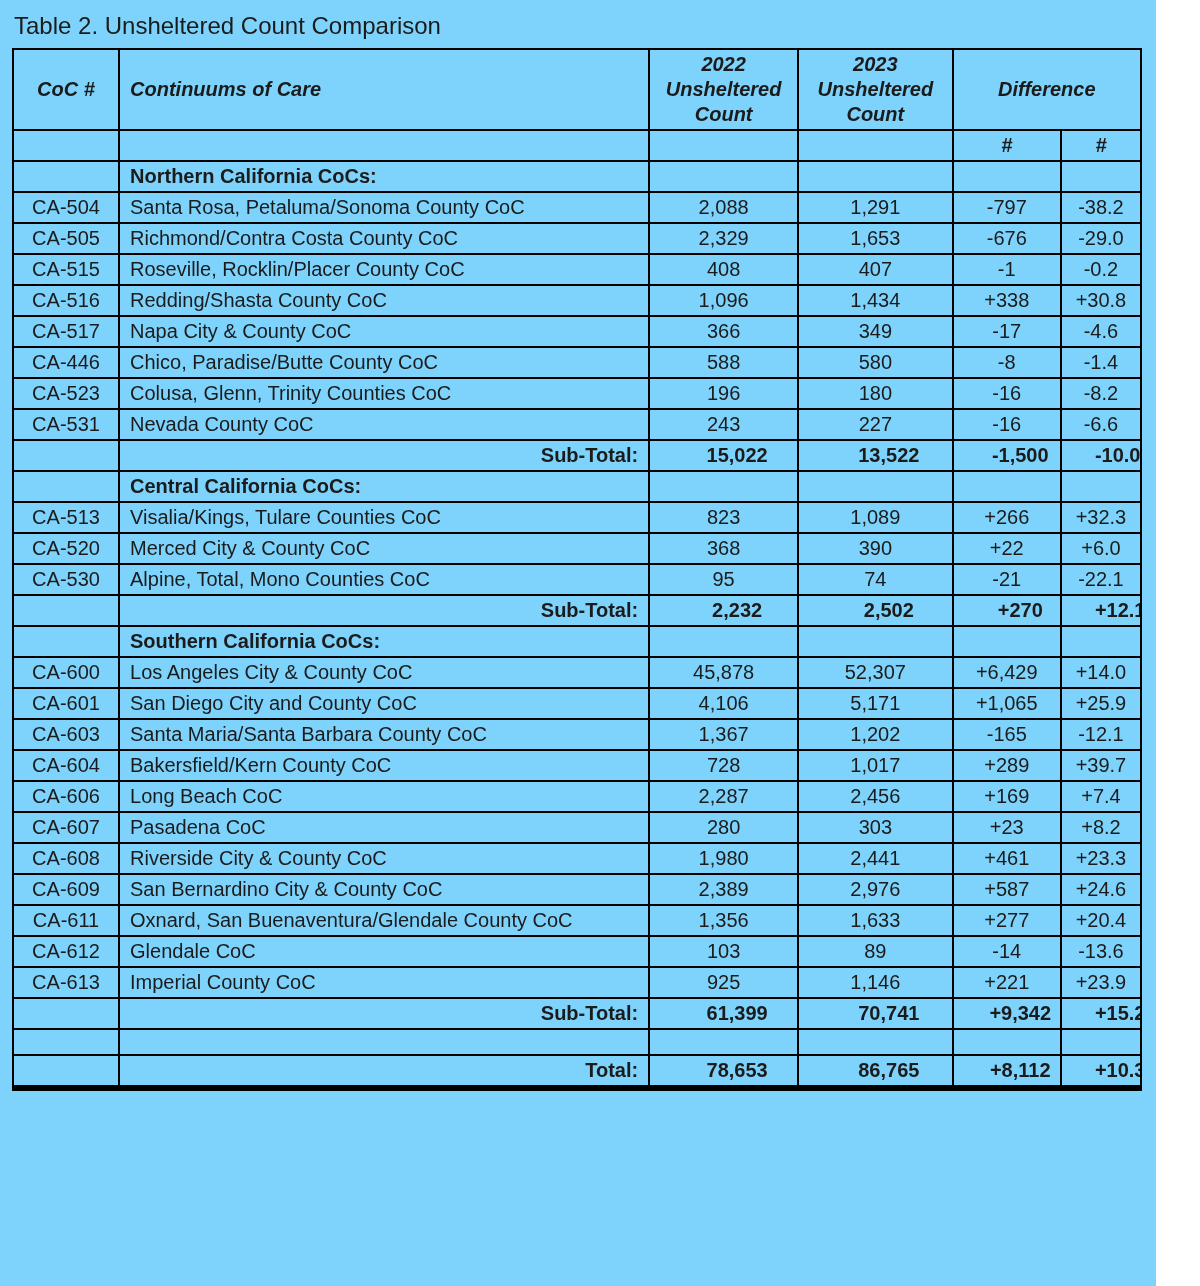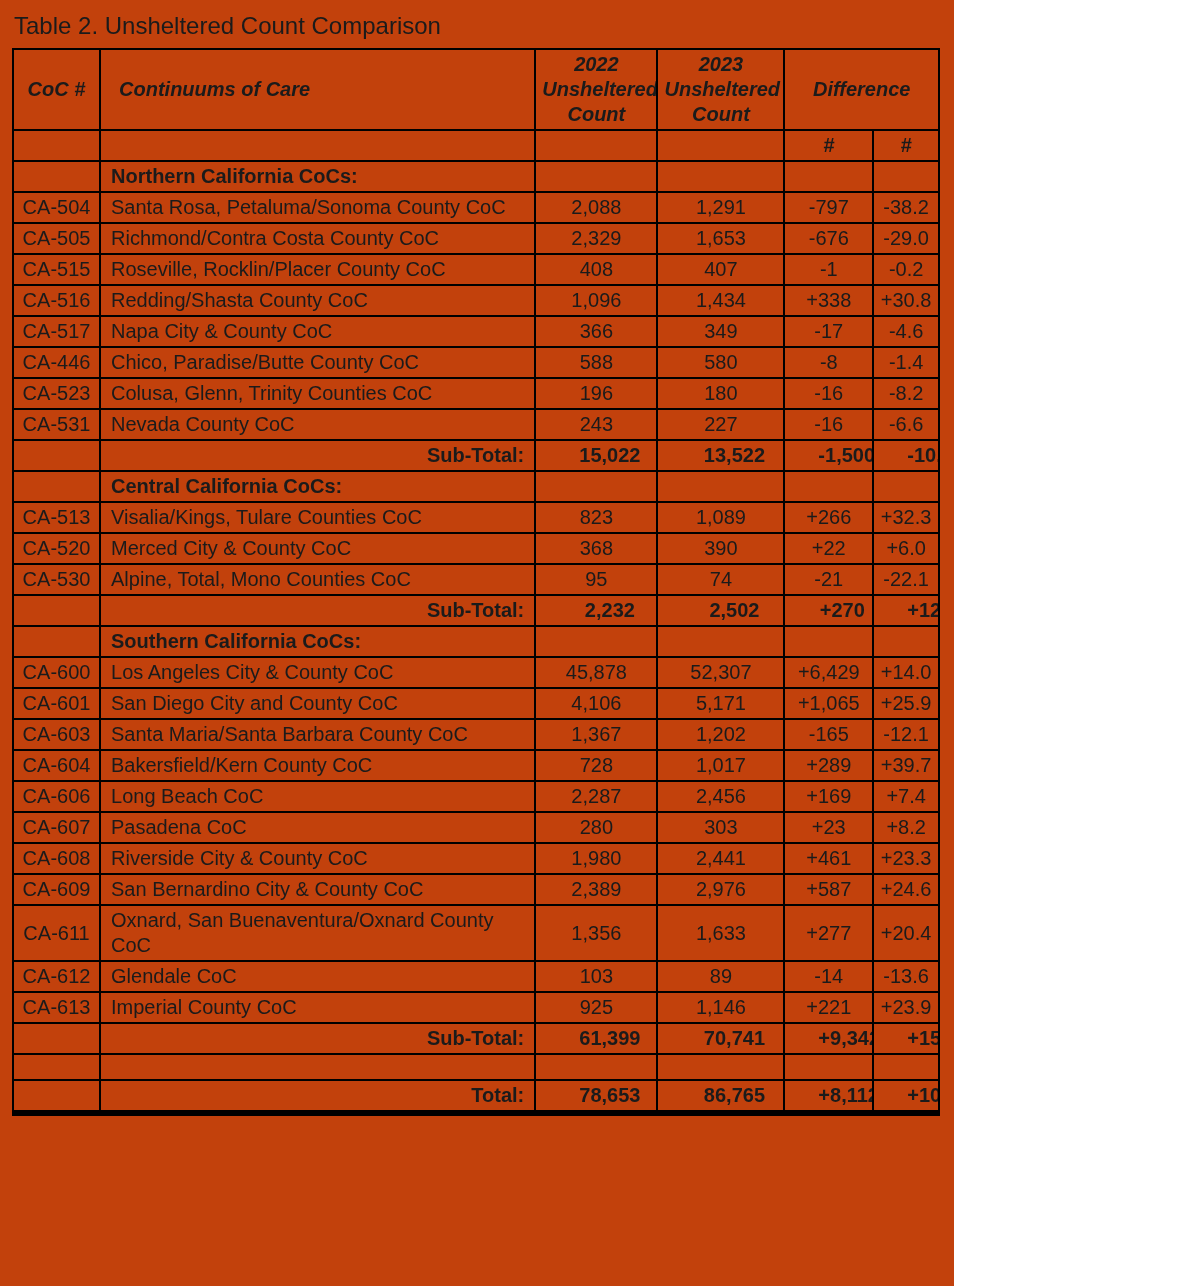--- a/index.html
+++ b/index.html
@@ -3,25 +3,25 @@
 <meta charset="utf-8">
 <style>
   html, body {
     margin: 0;
     padding: 0;
     background: #ffffff;
     color: #1b1b1b;
     font-family: "Liberation Sans", sans-serif;
   }
   .page {
-    width: 954px;
+    width: 1156px;
     min-height: 1286px;
     box-sizing: border-box;
     padding: 10px 14px 10px 12px;
-    background: #c2410c;
+    background: #7dd3fc;
   }
   .title {
     font-size: 24px;
     font-weight: 400;
     margin: 2px 0 8px 2px;
     color: #1b1b1b;
   }
   table.count-table {
     border-collapse: collapse;
     width: 100%;
@@ -38,21 +38,21 @@
     overflow: hidden;
     box-sizing: border-box;
     vertical-align: middle;
   }
   thead th {
     font-weight: 700;
     text-align: center;
     vertical-align: middle;
     font-style: italic;
   }
-  th.h-name { text-align: left; padding-left: 18px; border-radius: 30px; }
+  th.h-name { text-align: left; padding-left: 10px; border-radius: 30px; }
   tr.subheader-row th { height: 28px; font-weight: 700; }
   tbody td { height: 30px; }
   td.col-coc  { text-align: center; }
   td.col-name { text-align: left; padding-left: 10px; border-radius: 14px; }
   td.col-num, td.col-diff, td.col-pct { text-align: center; }
   tr.row-section td.col-name { font-weight: 700; }
   tr.row-subtotal td, tr.row-total td { font-weight: 700; padding-left: 33px; }
   td.total-label { text-align: right; padding-right: 10px; font-weight: 700; }
   tr.row-blank td { height: 26px; }
   tr.subheader-row th { height: 26px; }
@@ -277,21 +277,21 @@
         <tr class="row-data">
           <td class="col-coc">CA-609</td>
           <td class="col-name">San Bernardino City &amp; County CoC</td>
           <td class="col-num">2,389</td>
           <td class="col-num">2,976</td>
           <td class="col-diff">+587</td>
           <td class="col-pct">+24.6</td>
         </tr>
         <tr class="row-data">
           <td class="col-coc">CA-611</td>
-          <td class="col-name">Oxnard, San Buenaventura/Oxnard County CoC</td>
+          <td class="col-name">Oxnard, San Buenaventura/Glendale County CoC</td>
           <td class="col-num">1,356</td>
           <td class="col-num">1,633</td>
           <td class="col-diff">+277</td>
           <td class="col-pct">+20.4</td>
         </tr>
         <tr class="row-data">
           <td class="col-coc">CA-612</td>
           <td class="col-name">Glendale CoC</td>
           <td class="col-num">103</td>
           <td class="col-num">89</td>

